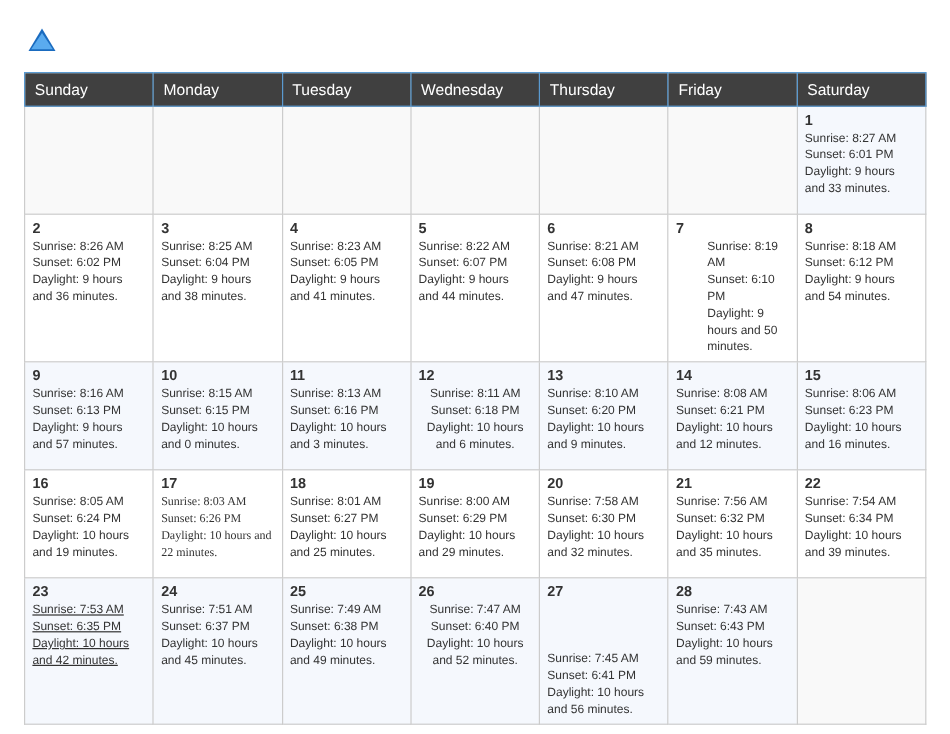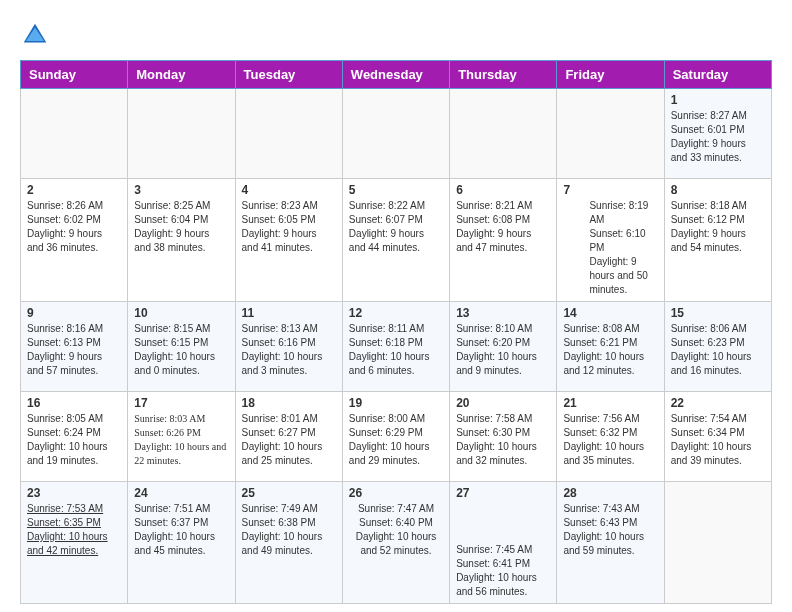--- a/index.html
+++ b/index.html
@@ -51,24 +51,24 @@
     .location {
       font-size: 16px;
       color: #555;
     }
     .calendar {
       width: 100%;
       border-collapse: collapse;
       border: 1px solid #ccc;
     }
     .calendar th {
-      background-color: #a21caf;
+      background-color: #404040;
       color: #fff;
       font-size: 13px;
-      font-weight: bold;
+      font-weight: normal;
       padding: 6px 8px;
       text-align: left;
       border: 1px solid #5a9ad0;
     }
     .calendar td {
       vertical-align: top;
       border: 1px solid #ccc;
       padding: 4px 6px;
       font-size: 10.5px;
       color: #333;
@@ -201,21 +201,21 @@
 Daylight: 10 hours and 0 minutes.</div>
         </td>
         <td>
           <div class="day-num">11</div>
           <div class="day-info" style="white-space: pre-line;">Sunrise: 8:13 AM
 Sunset: 6:16 PM
 Daylight: 10 hours and 3 minutes.</div>
         </td>
         <td>
           <div class="day-num">12</div>
-          <div class="day-info" style="white-space: pre-line;">Sunrise: 8:11 AM
+          <div class="day-info" style="white-space: pre-line; text-align: center;">Sunrise: 8:11 AM
 Sunset: 6:18 PM
 Daylight: 10 hours and 6 minutes.</div>
         </td>
         <td>
           <div class="day-num">13</div>
           <div class="day-info" style="white-space: pre-line;">Sunrise: 8:10 AM
 Sunset: 6:20 PM
 Daylight: 10 hours and 9 minutes.</div>
         </td>
         <td>

